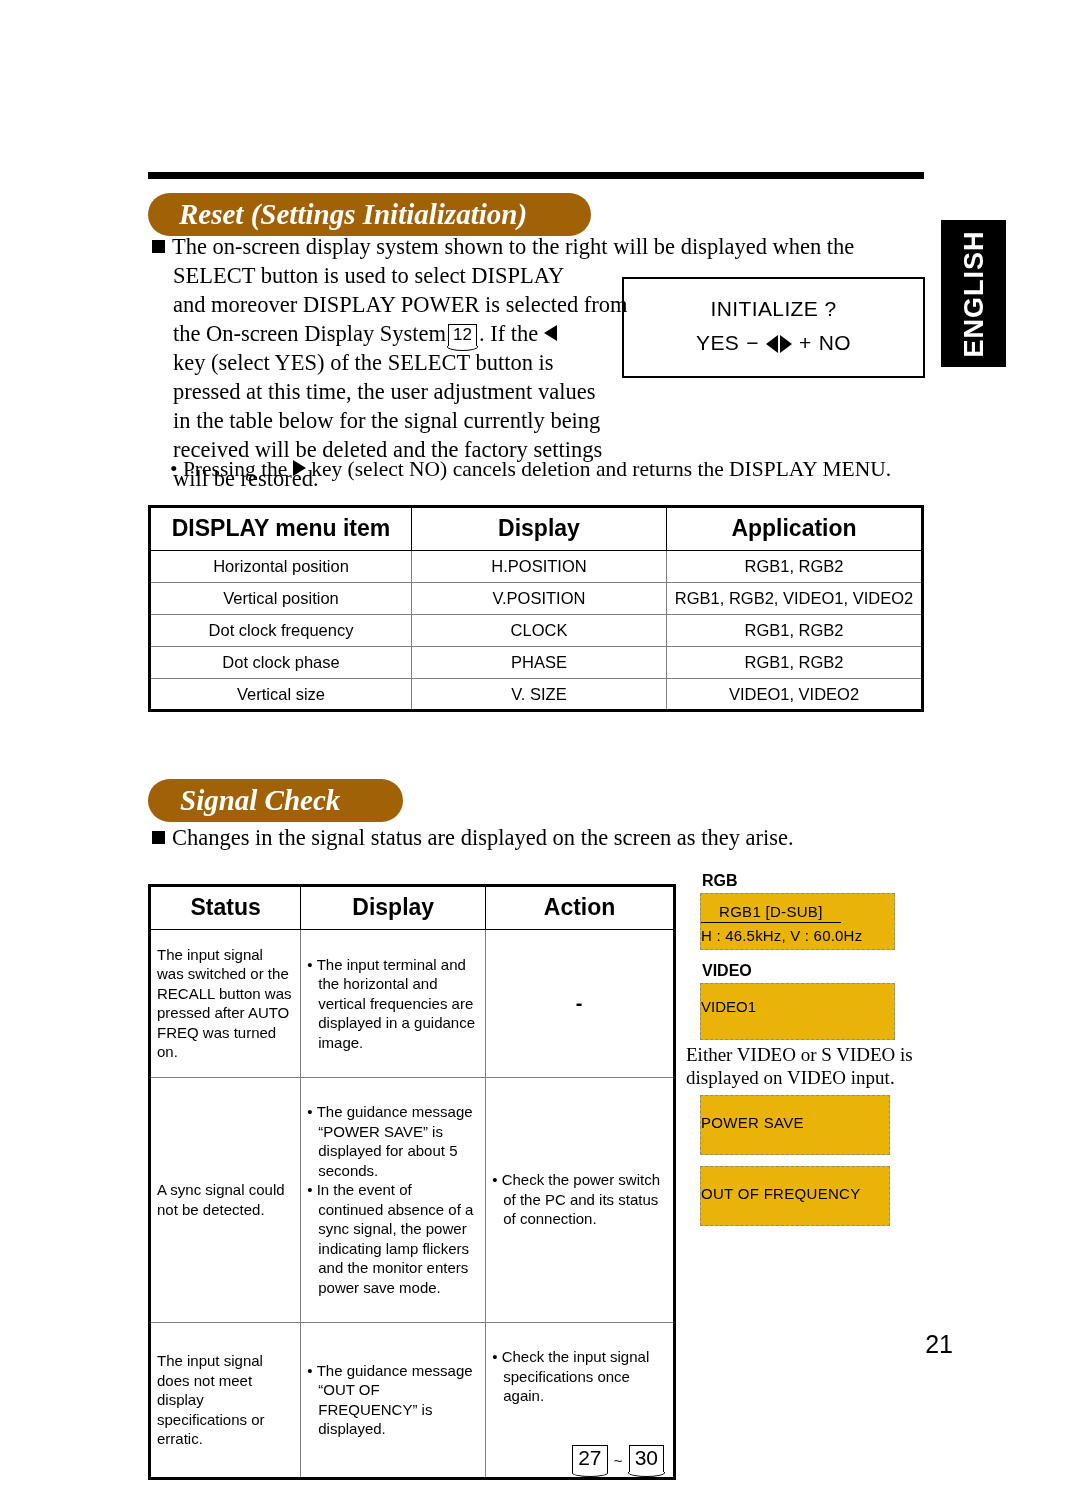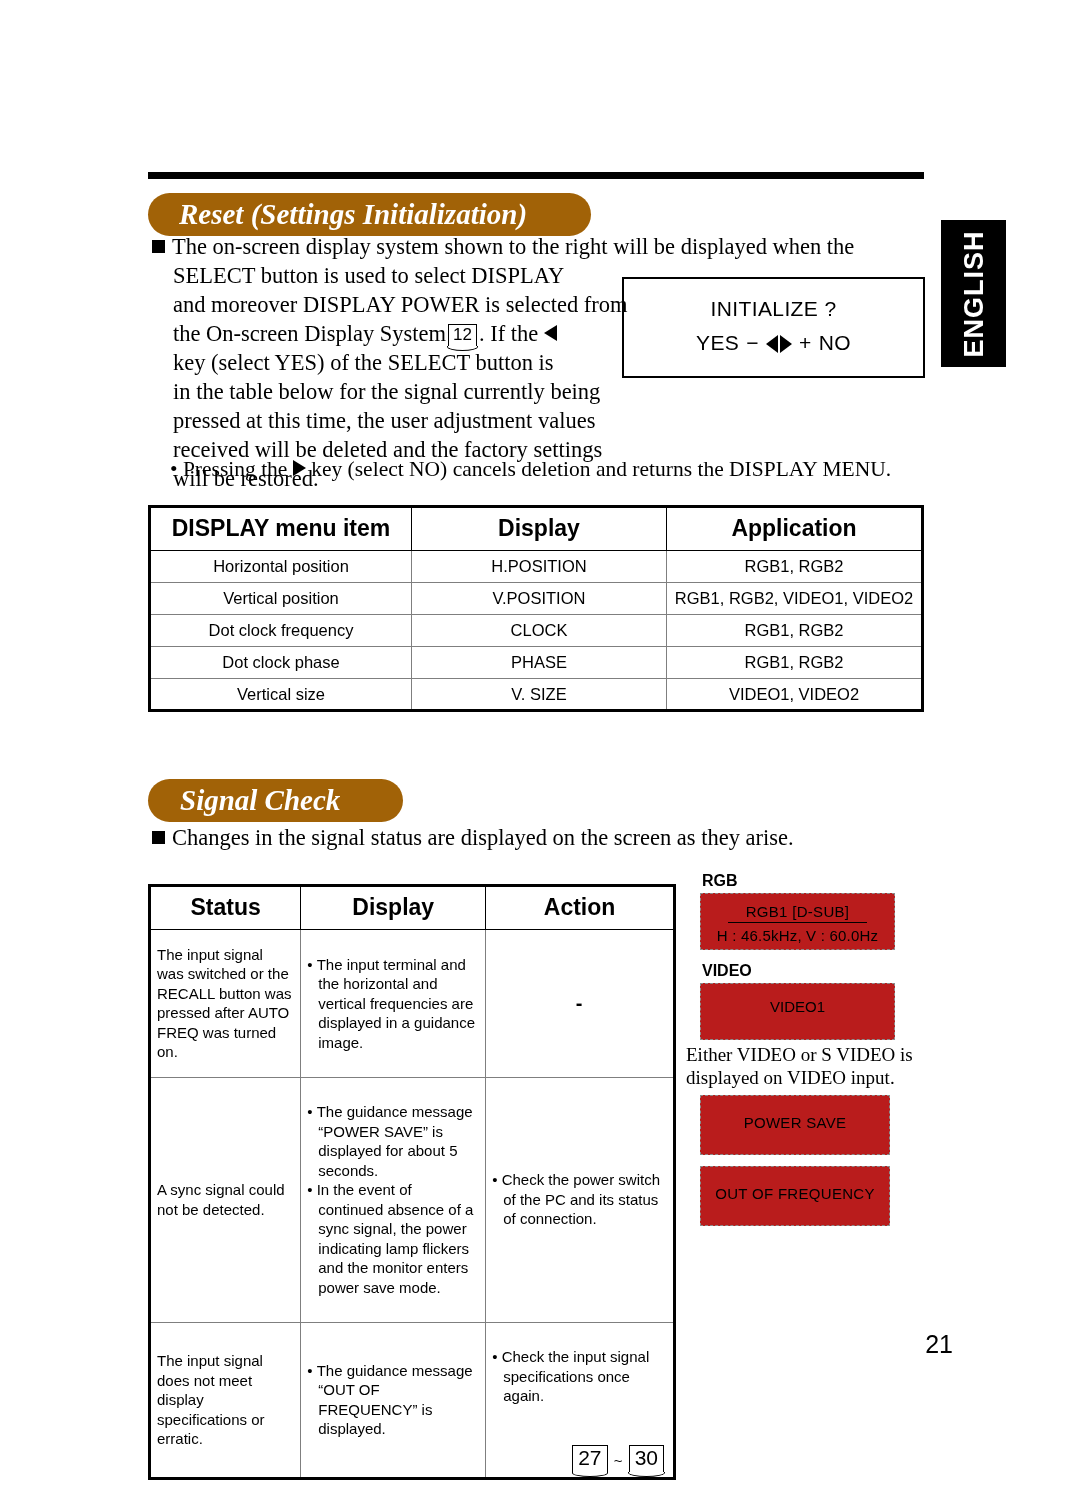--- a/index.html
+++ b/index.html
@@ -305,22 +305,21 @@
     font-family: "Liberation Sans", sans-serif;
     font-weight: bold;
     font-size: 16px;
   }
   .osd-dash {
     position: absolute;
     border: 1.6px dashed #8c8c8c;
     box-sizing: border-box;
     font-family: "Liberation Sans", sans-serif;
     font-size: 15px;
-    text-align: center;
-    background: #b91c1c;
+    background: #eab308;
   }
   #osd-rgb { left: 700px; top: 893px; width: 195px; height: 57px; }
   #osd-rgb .t1 {
     margin-top: 9px;
     display: inline-block;
     border-bottom: 1.4px solid #000;
     padding: 0 18px 2px 18px;
     letter-spacing: .3px;
   }
   #osd-rgb .t2 { margin-top: 4px; letter-spacing: .2px; }
@@ -374,22 +373,22 @@
     <span class="l1">
       <span class="bullet-square"></span><span>The on-screen display system shown to the right will be displayed when the</span>
     </span>
     <span class="ind">SELECT button is used to select DISPLAY</span>
     <span class="ind">and moreover DISPLAY POWER is selected from</span>
     <span class="ind">
       <span>the On-screen Display System</span><span class="bookref">12</span><span>. If the</span>
       <span class="tri-left"></span>
     </span>
     <span class="ind">key (select YES) of the SELECT button is</span>
+    <span class="ind">pressed at this time, the user adjustment values</span>
     <span class="ind">in the table below for the signal currently being</span>
-    <span class="ind">pressed at this time, the user adjustment values</span>
     <span class="ind">received will be deleted and the factory settings</span>
     <span class="ind">will be restored.</span>
   </div>
 
   <div id="note-line">
     • <span>Pressing the</span>
     <span class="tri-right"></span>
     <span>key (select NO) cancels deletion and returns the DISPLAY MENU.</span>
   </div>
 

